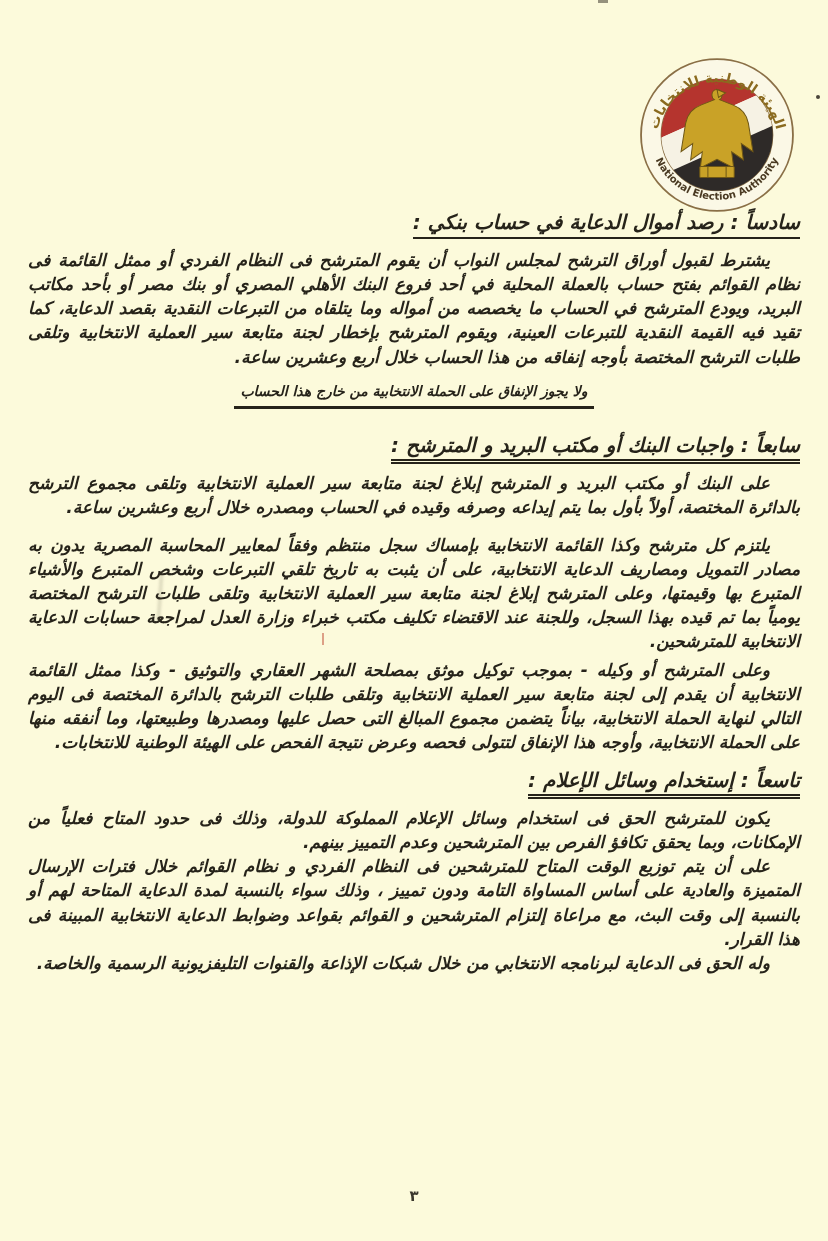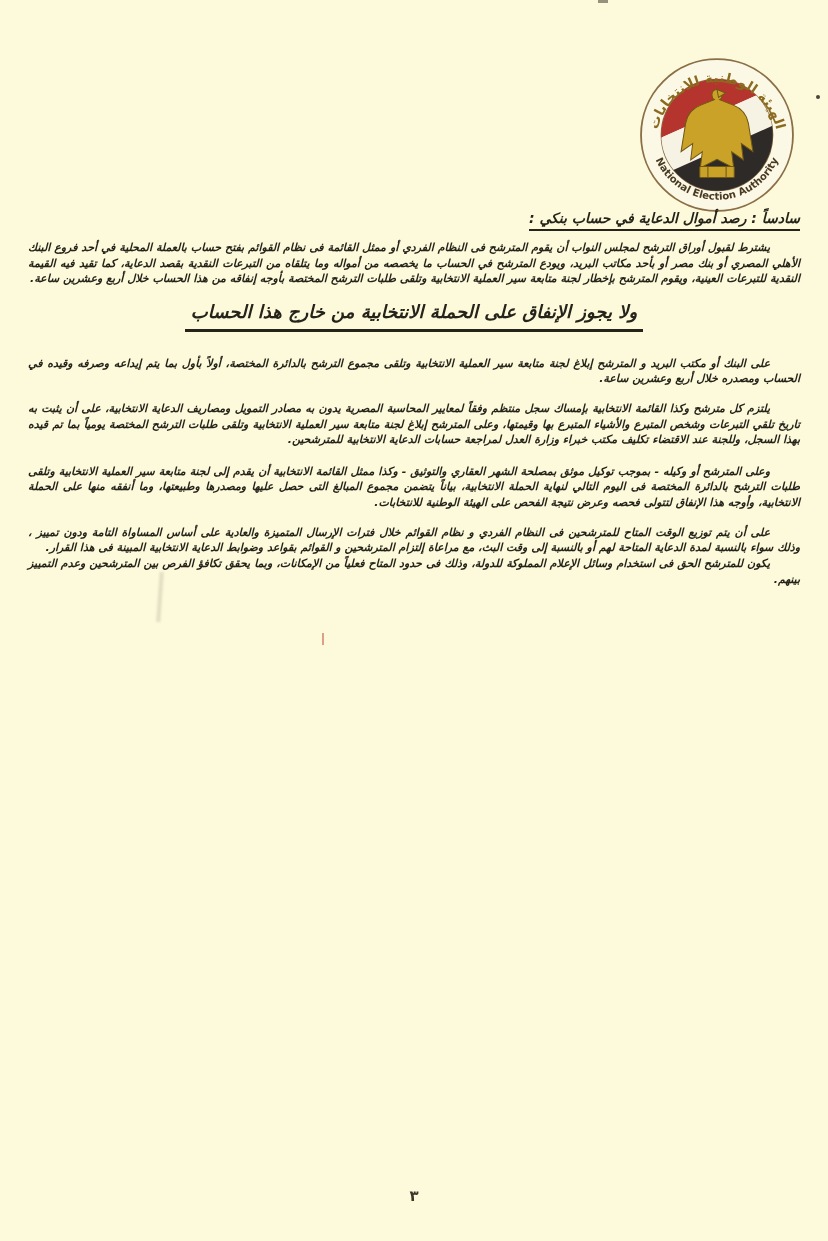--- a/index.html
+++ b/index.html
@@ -15,34 +15,34 @@
     overflow:hidden;
   }
   .logo{
     position:absolute;top:56px;right:32px;
     width:158px;height:158px;
   }
   .content{
     position:absolute;top:210px;right:28px;left:28px;
   }
   .sec-heading{
-    font-size:14px;font-weight:bold;font-style:italic;
+    font-size:20px;font-weight:bold;font-style:italic;
     margin:0 0 14px 0;letter-spacing:-0.2px;
   }
   .sec-heading .u{border-bottom:2.5px solid #26231a;padding-bottom:3px;}
   .sec-heading.double .u{border-bottom:5px double #26231a;padding-bottom:2px;}
   p.body{
-    font-size:11px;font-weight:bold;font-style:italic;
+    font-size:17px;font-weight:bold;font-style:italic;
     line-height:1.42;text-align:justify;
     margin:0 0 14px 0;text-indent:30px;
   }
-  p.tight{margin-bottom:16px;}
+  p.tight{margin-bottom:4px;}
   p.nomargin{margin-bottom:0;}
   .note{
-    text-align:center;font-size:18px;font-weight:bold;font-style:italic;
+    text-align:center;font-size:14px;font-weight:bold;font-style:italic;
     margin:10px 0 24px 0;
   }
   .note .u{display:inline-block;border-bottom:3px solid #26231a;padding:0 6px 7px 6px;}
   .sp-p1{margin-bottom:20px;}
   .sp-p2{margin-bottom:26px;}
   .sp-h4{margin-top:6px;}
   .page-number{
     position:absolute;bottom:36px;left:0;right:0;
     text-align:center;font-size:15px;font-weight:bold;color:#3a362c;
   }
@@ -95,33 +95,36 @@
   </div>
 
   <div class="content">
 
     <h2 class="sec-heading"><span class="u">سادساً : رصد أموال الدعاية في حساب بنكي :</span></h2>
 
     <p class="body sp-p1">يشترط لقبول أوراق الترشح لمجلس النواب أن يقوم المترشح فى النظام الفردي أو ممثل القائمة فى نظام القوائم بفتح حساب بالعملة المحلية في أحد فروع البنك الأهلي المصري أو بنك مصر أو بأحد مكاتب البريد، ويودع المترشح في الحساب ما يخصصه من أمواله وما يتلقاه من التبرعات النقدية بقصد الدعاية، كما تقيد فيه القيمة النقدية للتبرعات العينية، ويقوم المترشح بإخطار لجنة متابعة سير العملية الانتخابية وتلقى طلبات الترشح المختصة بأوجه إنفاقه من هذا الحساب خلال أربع وعشرين ساعة.</p>
 
     <div class="note"><span class="u">ولا يجوز الإنفاق على الحملة الانتخابية من خارج هذا الحساب</span></div>
 
+    <h2 class="sec-heading double"><span class="u">سابعاً : واجبات البنك أو مكتب البريد و المترشح :</span></h2>
 
     <p class="body sp-p2">على البنك أو مكتب البريد و المترشح إبلاغ لجنة متابعة سير العملية الانتخابية وتلقى مجموع الترشح بالدائرة المختصة، أولاً بأول بما يتم إيداعه وصرفه وقيده في الحساب ومصدره خلال أربع وعشرين ساعة.</p>
 
 
     <p class="body tight">يلتزم كل مترشح وكذا القائمة الانتخابية بإمساك سجل منتظم وفقاً لمعايير المحاسبة المصرية يدون به مصادر التمويل ومصاريف الدعاية الانتخابية، على أن يثبت به تاريخ تلقي التبرعات وشخص المتبرع والأشياء المتبرع بها وقيمتها، وعلى المترشح إبلاغ لجنة متابعة سير العملية الانتخابية وتلقى طلبات الترشح المختصة يومياً بما تم قيده بهذا السجل، وللجنة عند الاقتضاء تكليف مكتب خبراء وزارة العدل لمراجعة حسابات الدعاية الانتخابية للمترشحين.</p>
 
     <p class="body">وعلى المترشح أو وكيله - بموجب توكيل موثق بمصلحة الشهر العقاري والتوثيق - وكذا ممثل القائمة الانتخابية أن يقدم إلى لجنة متابعة سير العملية الانتخابية وتلقى طلبات الترشح بالدائرة المختصة فى اليوم التالي لنهاية الحملة الانتخابية، بياناً يتضمن مجموع المبالغ التى حصل عليها ومصدرها وطبيعتها، وما أنفقه منها على الحملة الانتخابية، وأوجه هذا الإنفاق لتتولى فحصه وعرض نتيجة الفحص على الهيئة الوطنية للانتخابات.</p>
 
+    <h2 class="sec-heading double sp-h4"><span class="u">تاسعاً : إستخدام وسائل الإعلام :</span></h2>
+
+    <p class="body nomargin">يكون للمترشح الحق فى استخدام وسائل الإعلام المملوكة للدولة، وذلك فى حدود المتاح فعلياً من الإمكانات، وبما يحقق تكافؤ الفرص بين المترشحين وعدم التمييز بينهم.</p>
 
     <p class="body nomargin">على أن يتم توزيع الوقت المتاح للمترشحين فى النظام الفردي و نظام القوائم خلال فترات الإرسال المتميزة والعادية على أساس المساواة التامة ودون تمييز ، وذلك سواء بالنسبة لمدة الدعاية المتاحة لهم أو بالنسبة إلى وقت البث، مع مراعاة إلتزام المترشحين و القوائم بقواعد وضوابط الدعاية الانتخابية المبينة فى هذا القرار.</p>
 
-    <p class="body nomargin">يكون للمترشح الحق فى استخدام وسائل الإعلام المملوكة للدولة، وذلك فى حدود المتاح فعلياً من الإمكانات، وبما يحقق تكافؤ الفرص بين المترشحين وعدم التمييز بينهم.</p>
-
+    <p class="body nomargin">وله الحق فى الدعاية لبرنامجه الانتخابي من خلال شبكات الإذاعة والقنوات التليفزيونية الرسمية والخاصة.</p>
 
   </div>
 
   <div class="page-number">٣</div>
 
   <div class="smudge"></div>
   <div class="speck-dot"></div>
   <div class="speck-dash"></div>
   <div class="red-tick"></div>
 

